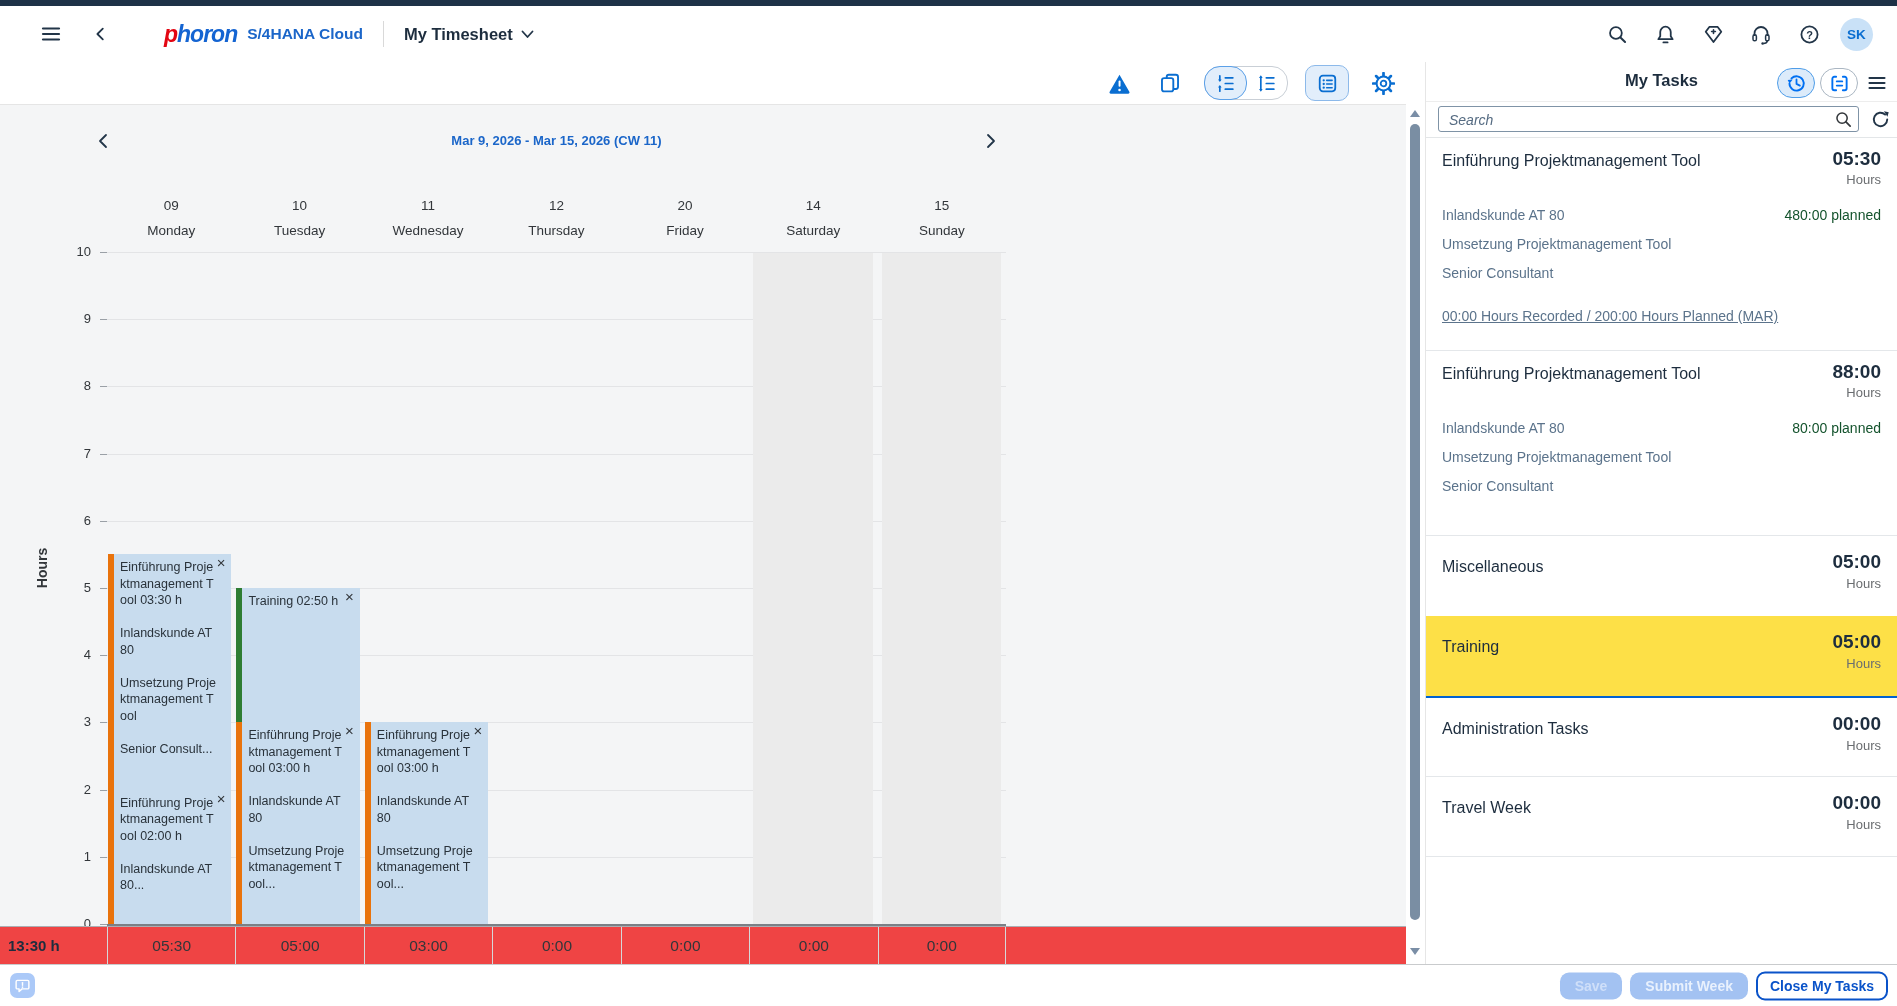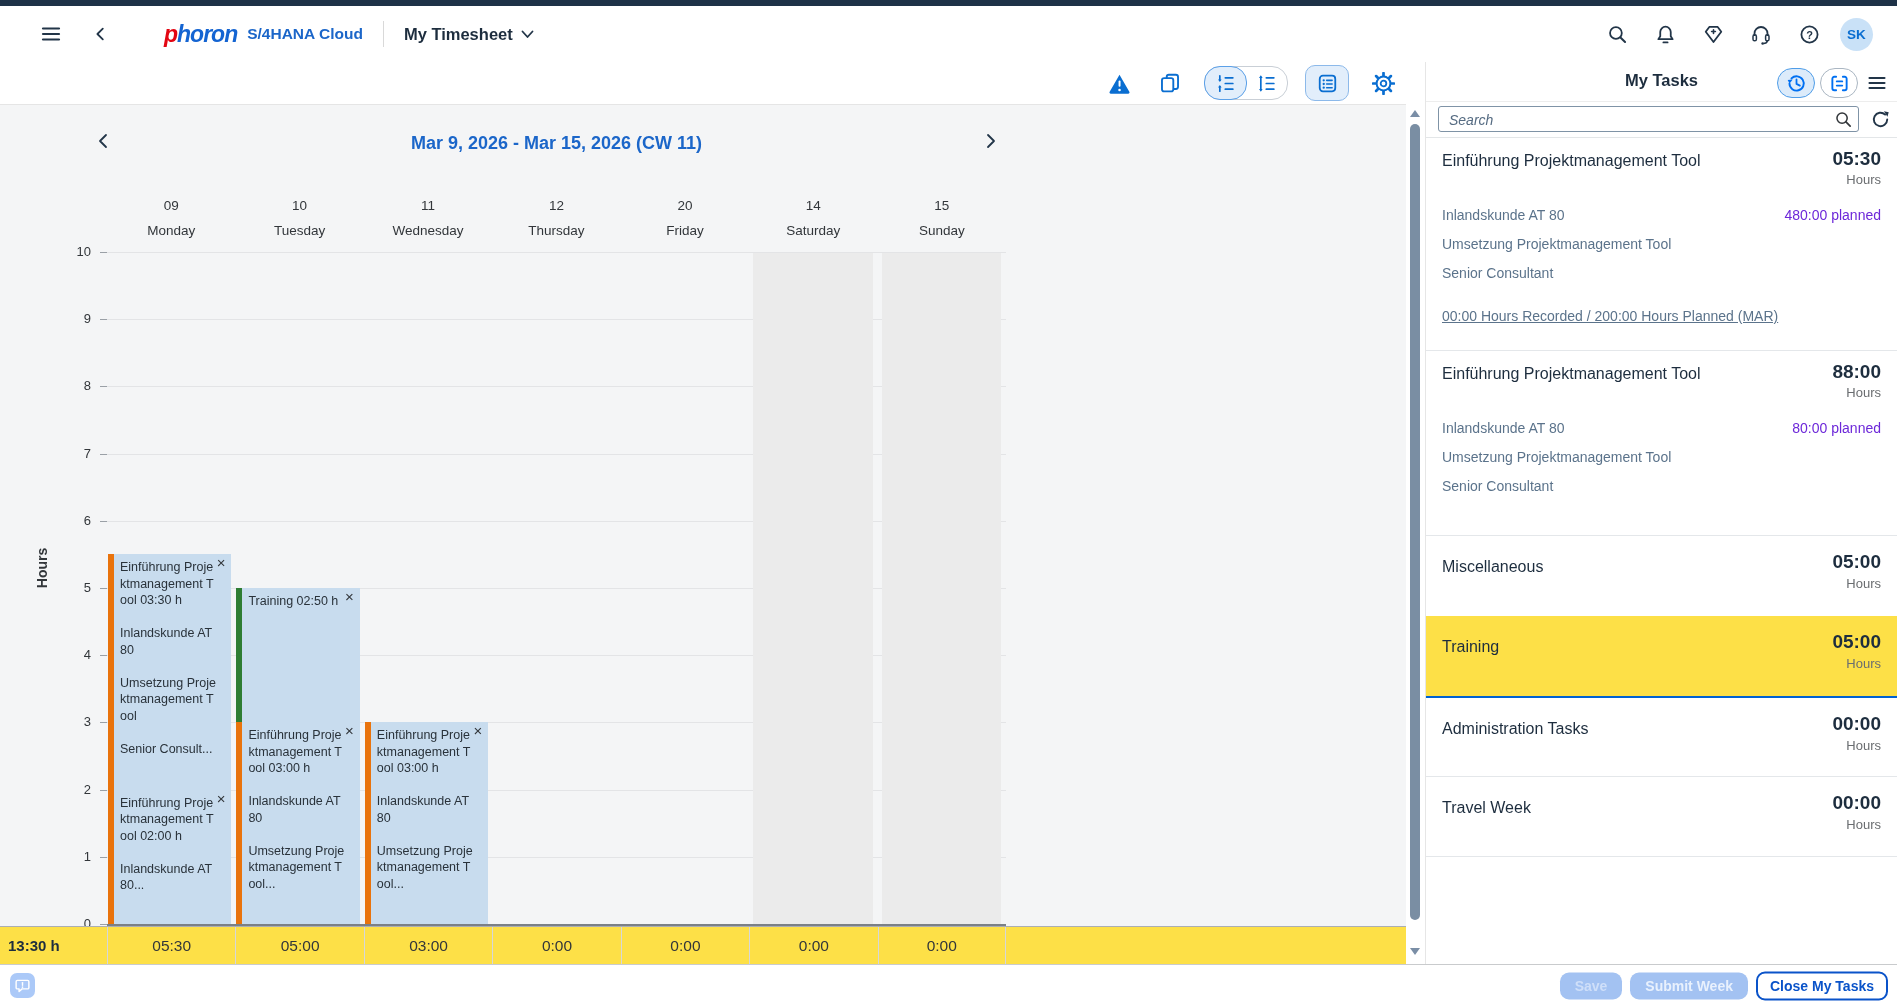--- a/index.html
+++ b/index.html
@@ -32,42 +32,42 @@
   .seg-group{display:flex;align-items:center;height:32px;border:1px solid #c9cfd6;
              border-radius:16px;background:#fff;}
   .seg{padding:0 10px;height:32px;display:flex;align-items:center;border-radius:16px;cursor:pointer;}
   .seg.sel{background:#e2eefb;border:1px solid #5ba0e8;margin:-1px;}
   .sq-pill{width:42px;height:34px;border-radius:10px;background:#e2eefb;border:1px solid #8cb9ea;
            display:flex;align-items:center;justify-content:center;cursor:pointer;}
 
   
   #cal{position:absolute;left:0;top:105px;width:1406px;height:859px;background:#f4f5f6;}
   #week-title{position:absolute;left:107px;top:28px;width:899px;text-align:center;
-              color:#1b66c9;font-size:18px;font-weight:700;}
+              color:#1b66c9;font-size:13px;font-weight:700;}
   .nav-chev{position:absolute;top:21px;width:30px;height:30px;display:flex;align-items:center;
             justify-content:center;cursor:pointer;}
   #day-headers{position:absolute;left:107px;top:93px;width:899px;height:52px;}
   .dh{position:absolute;top:0;text-align:center;font-size:13.5px;color:#32363a;}
   .dh .num{margin-bottom:10px;}
   #ylabel{position:absolute;left:12px;top:455px;transform:rotate(-90deg);transform-origin:center;
           font-size:14px;font-weight:700;color:#32363a;width:60px;text-align:center;}
   #yaxis{position:absolute;left:0;top:147px;width:107px;height:672px;}
   .ytick{position:absolute;right:16px;width:40px;text-align:right;font-size:13px;color:#32363a;}
   .ydash{position:absolute;right:0;width:7px;height:1px;background:#9aa0a6;}
   #chart{position:absolute;left:107px;top:147px;width:899px;height:672px;}
   .gridline{position:absolute;left:0;width:899px;height:1px;background:#e3e4e6;}
   .weekend{position:absolute;background:#ebebeb;}
   .event{position:absolute;background:#c8dcee;box-sizing:border-box;cursor:pointer;
          padding:5px 4px 4px 12px;font-size:12.5px;line-height:16.5px;color:#29323a;
          white-space:pre-line;overflow:hidden;}
   .event .stripe{position:absolute;left:0;top:0;bottom:0;width:6px;}
   .event .close{position:absolute;top:1px;right:6px;font-size:15px;color:#32363a;cursor:pointer;
                 line-height:15px;}
   #axis-line{position:absolute;left:107px;top:819px;width:899px;height:1.6px;background:#7b8086;}
-  #totals{position:absolute;left:0;top:821px;width:1406px;height:38px;background:#fde047;
+  #totals{position:absolute;left:0;top:821px;width:1406px;height:38px;background:#ef4444;
           border-top:1px solid #abaeb3;box-sizing:border-box;}
   #week-total{position:absolute;left:8px;top:0;line-height:37px;font-size:15px;font-weight:700;
               color:#1d2d3e;}
   .total-cell{position:absolute;top:0;height:37px;line-height:37px;text-align:center;
               font-size:15.5px;color:#32363a;border-left:1px solid #d6d7d9;box-sizing:border-box;}
   .total-cell.last{border-right:1px solid #d6d7d9;}
 
   
   #scrollcol{position:absolute;left:1406px;top:62px;width:19px;height:902px;background:#fff;}
   .sb-arrow{position:absolute;left:4px;width:0;height:0;cursor:pointer;}
@@ -101,21 +101,21 @@
   #refresh-btn{position:absolute;left:440px;top:5px;width:28px;height:26px;display:flex;
                align-items:center;justify-content:center;cursor:pointer;}
   #task-list{position:absolute;left:0;top:76px;width:100%;bottom:0;overflow:hidden;}
   .task{position:relative;cursor:pointer;box-sizing:border-box;}
   .task.divider{border-bottom:1px solid #e4e7ea;}
   .task.sel{background:#fde047;border-bottom:2px solid #0062d1;}
   .t-title{position:absolute;left:16px;top:14px;font-size:16px;color:#1d2d3e;}
   .t-hours{position:absolute;right:16px;top:10px;font-size:19px;font-weight:700;color:#1d2d3e;}
   .t-unit{position:absolute;right:16px;top:34px;font-size:13px;color:#6a6d70;}
   .t-line{position:absolute;left:16px;font-size:14px;color:#5b738b;}
-  .t-planned{position:absolute;right:16px;font-size:14px;color:#6d28d9;}
+  .t-planned{position:absolute;right:16px;font-size:14px;color:#14532d;}
   .t-summary{position:absolute;left:16px;font-size:14px;color:#5b738b;}
   .task.small .t-title{top:22px;}
   .task.small .t-hours{top:15px;}
   .task.small .t-unit{top:40px;}
 
   
   #footer{position:absolute;left:0;bottom:0;right:0;height:42px;background:#fff;
           border-top:1px solid #c9cbcd;box-sizing:border-box;}
   #footer-buttons{position:absolute;right:9px;top:50%;transform:translateY(-50%);
                   display:flex;align-items:center;gap:8px;}

